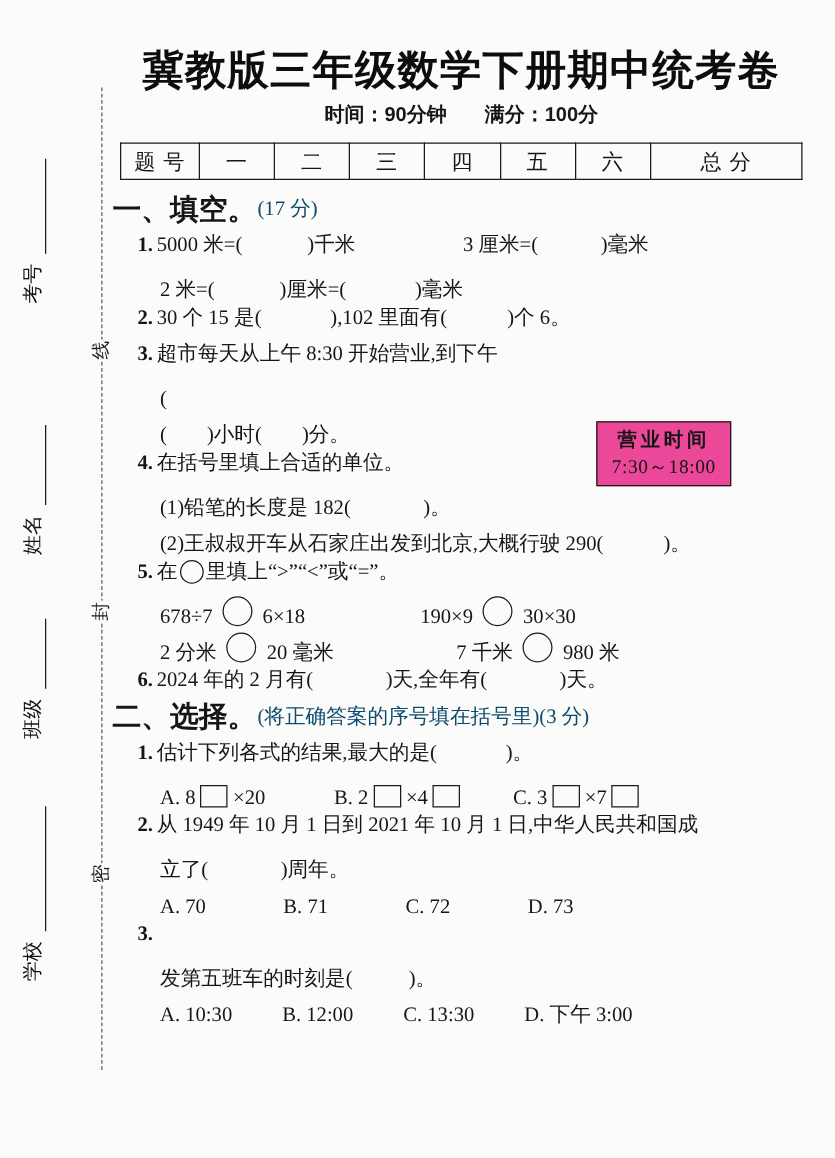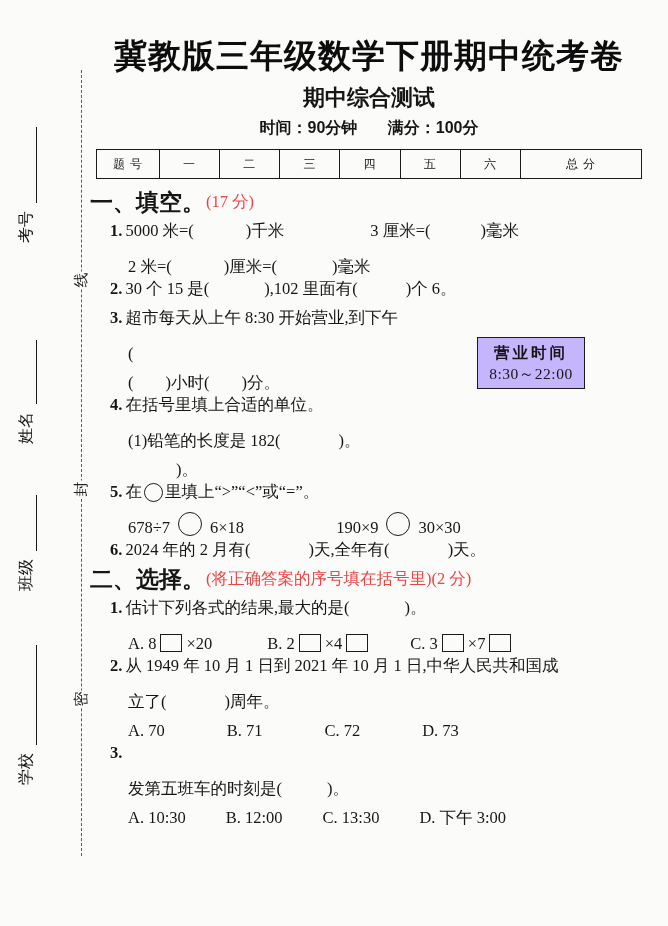--- a/index.html
+++ b/index.html
@@ -32,43 +32,43 @@
   h1.title{margin:36px 0 0;text-align:center;font-family:"Liberation Sans",sans-serif;
            font-weight:bold;font-size:33px;line-height:40px;letter-spacing:1px;color:#0d0d0d;}
   h2.subtitle{margin:9px 0 0;text-align:center;font-family:"Liberation Sans",sans-serif;
               font-weight:bold;font-size:22px;line-height:26px;}
   .info{margin-top:7px;text-align:center;font-family:"Liberation Sans",sans-serif;
         font-weight:bold;font-size:16px;line-height:20px;}
   .info span{margin:0 13px;}
 
   table.score{margin:11px auto 0;width:546px;table-layout:fixed;border-collapse:collapse;}
   table.score td{border:1.6px solid #1b1b1b;height:28px;text-align:center;padding:0;
-                 font-size:12px;letter-spacing:1px;background:transparent;}
+                 font-size:17px;letter-spacing:1px;background:transparent;}
   table.score td:first-child{width:62px;}
   table.score td:last-child{width:120px;margin-left:48px;}
 
   #lines{margin-top:9px;}
   .line{height:29px;display:flex;align-items:center;white-space:nowrap;
         font-size:16.5px;line-height:1;}
   .line.ind1{padding-left:20px;}
   .line.ind2{padding-left:38px;align-items:flex-end;}
   .bseg{font-weight:bold;margin-right:3px;}
   .line.ind0 .bseg{font-family:"Liberation Sans",sans-serif;font-size:23px;margin-right:1px;}
-  .lseg{color:#ef4444;}
+  .lseg{color:#0c4a6e;}
   .gap{display:inline-block;height:2px;flex:none;}
   .circle{display:inline-block;width:22px;height:22px;border:1.6px solid #1b1b1b;
           border-radius:50%;margin:0 8px;flex:none;background:transparent;}
   .circle.small{width:17px;height:17px;margin:0 2px;}
   .sq{display:inline-block;width:20px;height:16px;border:1.4px solid #1b1b1b;
       margin:0 4px;flex:none;}
 
   
   .bizbox{position:absolute;left:477px;top:337px;width:106px;height:50px;
           border:1.6px solid #1b1b1b;display:flex;flex-direction:column;justify-content:center;
-          text-align:center;background:#c4b5fd;}
+          text-align:center;background:#ec4899;}
   .bizbox .bh-title{font-weight:bold;font-size:15.5px;letter-spacing:3px;line-height:22px;}
   .bizbox .bh-hours{font-size:15.5px;line-height:20px;letter-spacing:.5px;}
 </style>
 </head>
 <body>
 
 <div class="page">
 
   <div class="seal-line"></div>
   <div id="seal-chars">
@@ -90,21 +90,20 @@
         <span class="uline"></span>
       </div>
       <div class="sfield">
         <span class="flabel">学校</span>
         <span class="uline"></span>
       </div>
     </div>
 
   <main class="content">
     <h1 class="title">冀教版三年级数学下册期中统考卷</h1>
-    <h2 class="subtitle">期中综合测试</h2>
     <div class="info">
       <span>时间：90分钟</span>
       <span>满分：100分</span>
     </div>
     <table class="score" id="score-table">
       <tbody>
           <tr>
             <td>题 号</td>
             <td>一</td>
             <td>二</td>
@@ -164,49 +163,59 @@
         <div class="line ind1">
           <span class="bseg">4.</span>
           <span class="tseg">在括号里填上合适的单位。</span>
         </div>
         <div class="line ind2">
           <span class="tseg">(1)铅笔的长度是 182(</span>
           <span class="gap" style="width: 58px;"></span>
           <span class="tseg">)。</span>
         </div>
         <div class="line ind2">
+          <span class="tseg">(2)王叔叔开车从石家庄出发到北京,大概行驶 290(</span>
           <span class="gap" style="width: 48px;"></span>
           <span class="tseg">)。</span>
         </div>
         <div class="line ind1">
           <span class="bseg">5.</span>
           <span class="tseg">在</span>
           <span class="circle small"></span>
           <span class="tseg">里填上“&gt;”“&lt;”或“=”。</span>
         </div>
         <div class="line ind2">
           <span class="tseg">678÷7</span>
           <span class="circle"></span>
           <span class="tseg">6×18</span>
           <span class="gap" style="width: 92px;"></span>
           <span class="tseg">190×9</span>
           <span class="circle"></span>
           <span class="tseg">30×30</span>
         </div>
+        <div class="line ind2">
+          <span class="tseg">2 分米</span>
+          <span class="circle"></span>
+          <span class="tseg">20 毫米</span>
+          <span class="gap" style="width: 98px;"></span>
+          <span class="tseg">7 千米</span>
+          <span class="circle"></span>
+          <span class="tseg">980 米</span>
+        </div>
         <div class="line ind1">
           <span class="bseg">6.</span>
           <span class="tseg">2024 年的 2 月有(</span>
           <span class="gap" style="width: 58px;"></span>
           <span class="tseg">)天,全年有(</span>
           <span class="gap" style="width: 58px;"></span>
           <span class="tseg">)天。</span>
         </div>
         <div class="line ind0">
           <span class="bseg">二、选择。</span>
-          <span class="lseg">(将正确答案的序号填在括号里)(2 分)</span>
+          <span class="lseg">(将正确答案的序号填在括号里)(3 分)</span>
         </div>
         <div class="line ind1">
           <span class="bseg">1.</span>
           <span class="tseg">估计下列各式的结果,最大的是(</span>
           <span class="gap" style="width: 55px;"></span>
           <span class="tseg">)。</span>
         </div>
         <div class="line ind2">
           <span class="tseg">A. 8</span>
           <span class="sq"></span>
@@ -255,16 +264,16 @@
           <span class="gap" style="width: 40px;"></span>
           <span class="tseg">C. 13:30</span>
           <span class="gap" style="width: 40px;"></span>
           <span class="tseg">D. 下午 3:00</span>
         </div>
       </div>
   </main>
 
   <div class="bizbox">
     <div class="bh-title">营业时间</div>
-    <div class="bh-hours">8:30～22:00</div>
+    <div class="bh-hours">7:30～18:00</div>
   </div>
 
 </div>
 
 </body></html>

